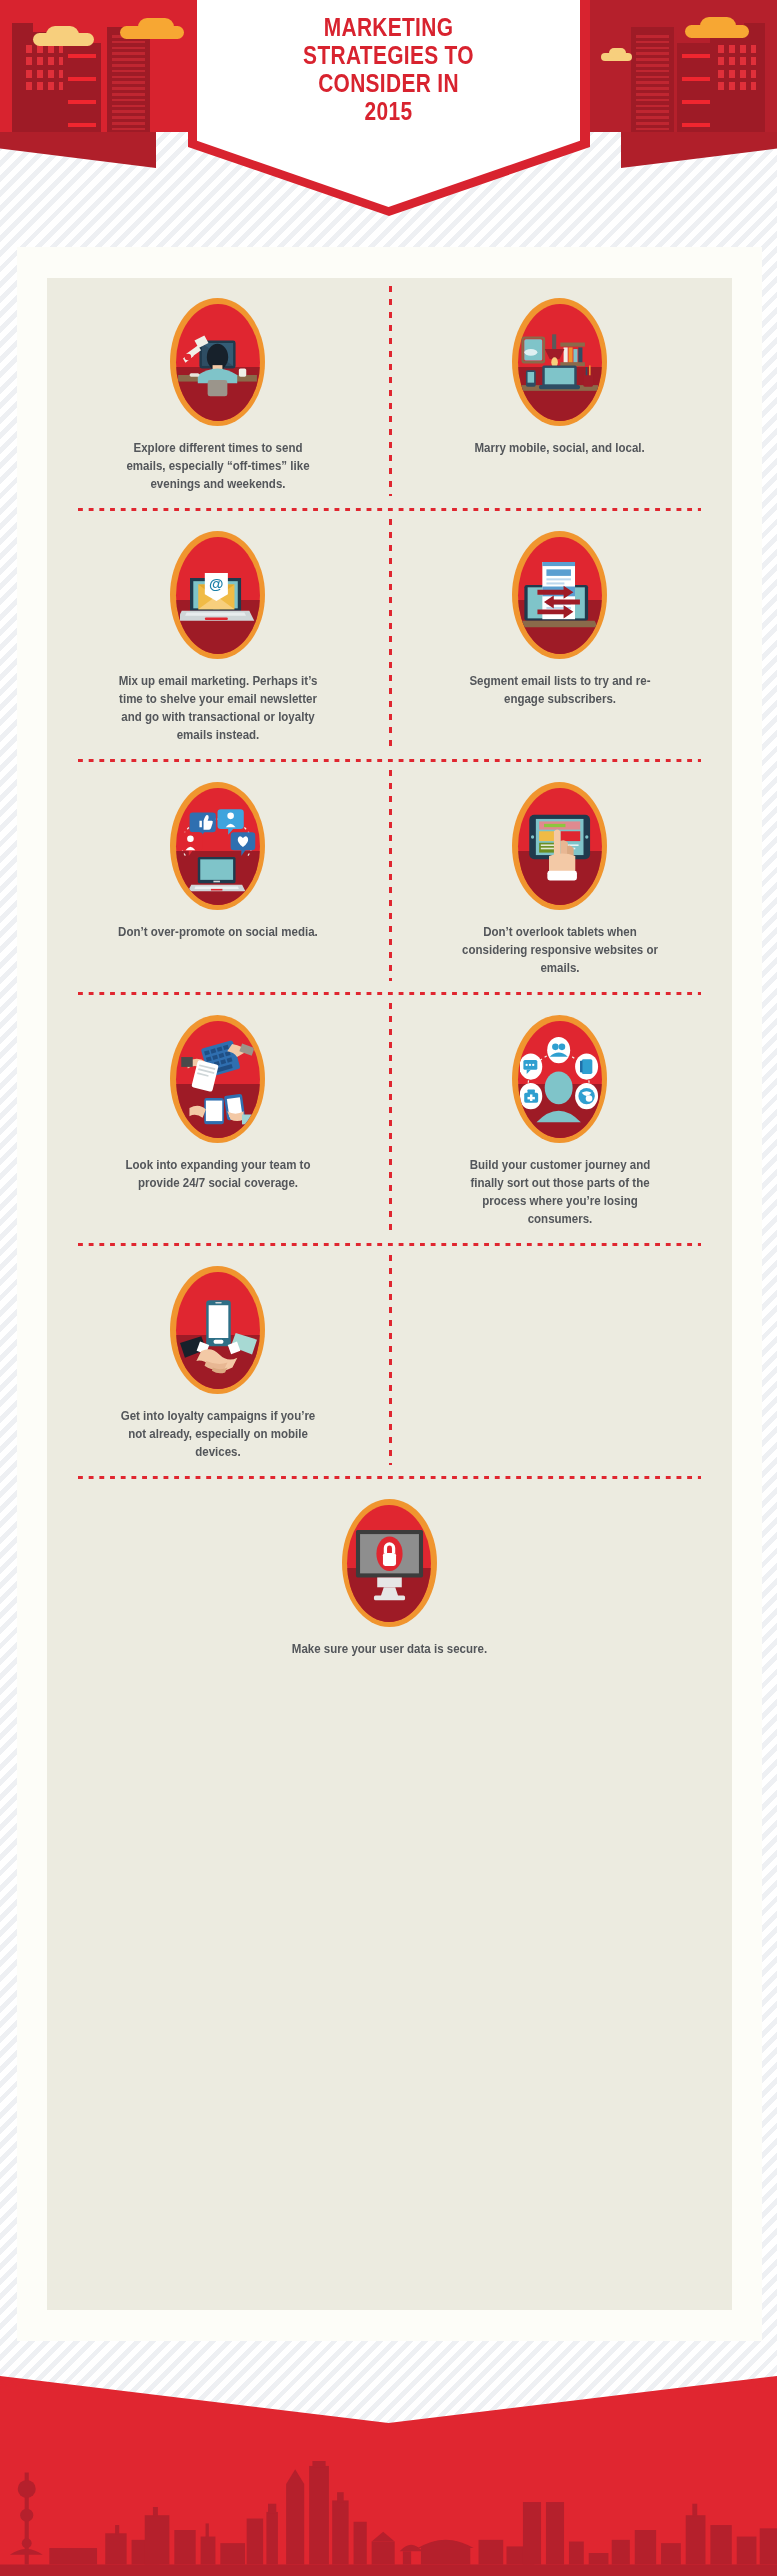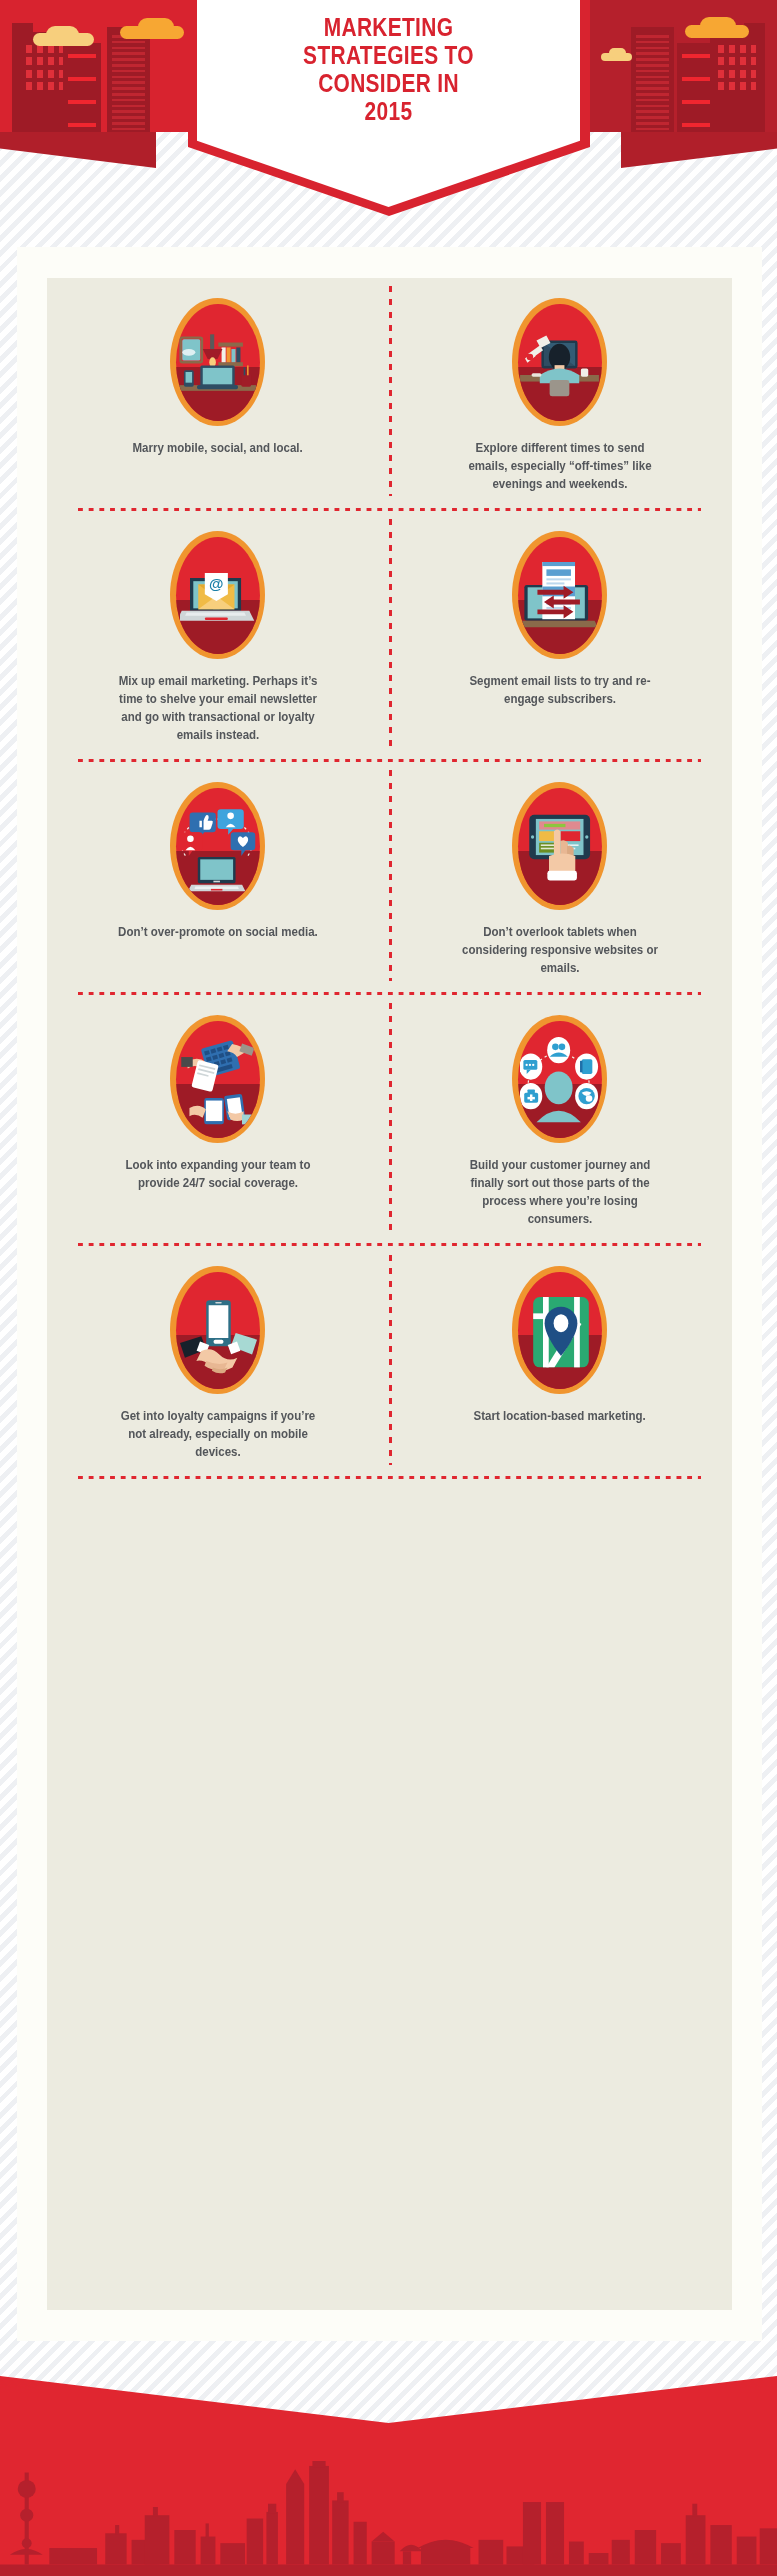--- a/index.html
+++ b/index.html
@@ -328,20 +328,44 @@
       <span class="ln">CONSIDER IN</span>
       <span class="ln">2015</span>
     </div>
   </div>
 
   <div class="card">
     <div class="panel">
       <div class="grid" id="grid">
           <div class="row">
             <div class="vdiv"></div>
+            <div class="cell">
+              <div class="medallion">
+                <div class="inner">
+                  <svg class="ic" width="79" height="69" viewBox="0 0 96 84" style="left:2.5px; top:25px;">
+                    <rect x="26" y="14" width="44" height="34" rx="3" fill="#1f3a4d"></rect>
+                    <rect x="29" y="17" width="38" height="28" fill="#2e4d63"></rect>
+                    <path d="M29 17 L67 45 L67 17 z" fill="#3b6a85" opacity=".55"></path>
+                    <rect x="40" y="48" width="16" height="5" fill="#1f3a4d"></rect>
+                    <rect x="0" y="56" width="96" height="8" fill="#8a6a4a"></rect>
+                    <path d="M10 30 L24 20 l4 6 L14 36 z" fill="#f0f0e8"></path>
+                    <path d="M6 36 L16 28 l3 5 L9 41 z" fill="#f0f0e8"></path>
+                    <path d="M20 14 l12 -6 l5 9 l-12 6 z" fill="#f0f0e8"></path>
+                    <circle cx="12" cy="34" r="4" fill="#e02630"></circle>
+                    <ellipse cx="48" cy="34" rx="13" ry="16" fill="#17212b"></ellipse>
+                    <rect x="42" y="44" width="12" height="10" fill="#f3c9a6"></rect>
+                    <path d="M24 56 q24 -16 48 0 l0 10 l-48 0 z" fill="#7fc4c9"></path>
+                    <rect x="36" y="62" width="24" height="20" rx="3" fill="#9b958b"></rect>
+                    <rect x="74" y="48" width="9" height="10" rx="2" fill="#f0f0e8"></rect>
+                    <rect x="14" y="54" width="12" height="4" rx="2" fill="#e8e5da"></rect>
+                  </svg>
+                </div>
+              </div>
+              <div class="caption">Explore different times to send emails, especially “off-times” like evenings and weekends.</div>
+            </div>
             <div class="cell">
               <div class="medallion">
                 <div class="inner">
                   <svg class="ic" width="77" height="58" viewBox="0 0 94 70" style="left:3.3px; top:30px;">
                     <rect x="4" y="6" width="22" height="26" rx="2" fill="#7fc4c9"></rect>
                     <rect x="2" y="4" width="26" height="30" rx="2" fill="none" stroke="#8a6a4a" stroke-width="3"></rect>
                     <ellipse cx="12" cy="22" rx="8" ry="4" fill="#fff" opacity=".75"></ellipse>
                     <rect x="48" y="10" width="30" height="5" fill="#8a6a4a"></rect>
                     <rect x="48" y="34" width="30" height="5" fill="#8a6a4a"></rect>
                     <rect x="52" y="16" width="5" height="18" fill="#f0f0e8"></rect>
@@ -357,44 +381,20 @@
                     <rect x="22" y="62" width="50" height="5" rx="2" fill="#2e4d63"></rect>
                     <rect x="6" y="44" width="12" height="20" rx="2" fill="#2e4d63"></rect>
                     <rect x="8" y="46" width="8" height="13" fill="#7fc4c9"></rect>
                     <rect x="76" y="48" width="12" height="16" rx="2" fill="#a01c28"></rect>
                     <rect x="79" y="40" width="2" height="10" fill="#2e4d63"></rect>
                     <rect x="83" y="38" width="2" height="12" fill="#f0952f"></rect>
                   </svg>
                 </div>
               </div>
               <div class="caption">Marry mobile, social, and local.</div>
-            </div>
-            <div class="cell">
-              <div class="medallion">
-                <div class="inner">
-                  <svg class="ic" width="79" height="69" viewBox="0 0 96 84" style="left:2.5px; top:25px;">
-                    <rect x="26" y="14" width="44" height="34" rx="3" fill="#1f3a4d"></rect>
-                    <rect x="29" y="17" width="38" height="28" fill="#2e4d63"></rect>
-                    <path d="M29 17 L67 45 L67 17 z" fill="#3b6a85" opacity=".55"></path>
-                    <rect x="40" y="48" width="16" height="5" fill="#1f3a4d"></rect>
-                    <rect x="0" y="56" width="96" height="8" fill="#8a6a4a"></rect>
-                    <path d="M10 30 L24 20 l4 6 L14 36 z" fill="#f0f0e8"></path>
-                    <path d="M6 36 L16 28 l3 5 L9 41 z" fill="#f0f0e8"></path>
-                    <path d="M20 14 l12 -6 l5 9 l-12 6 z" fill="#f0f0e8"></path>
-                    <circle cx="12" cy="34" r="4" fill="#e02630"></circle>
-                    <ellipse cx="48" cy="34" rx="13" ry="16" fill="#17212b"></ellipse>
-                    <rect x="42" y="44" width="12" height="10" fill="#f3c9a6"></rect>
-                    <path d="M24 56 q24 -16 48 0 l0 10 l-48 0 z" fill="#7fc4c9"></path>
-                    <rect x="36" y="62" width="24" height="20" rx="3" fill="#9b958b"></rect>
-                    <rect x="74" y="48" width="9" height="10" rx="2" fill="#f0f0e8"></rect>
-                    <rect x="14" y="54" width="12" height="4" rx="2" fill="#e8e5da"></rect>
-                  </svg>
-                </div>
-              </div>
-              <div class="caption">Explore different times to send emails, especially “off-times” like evenings and weekends.</div>
             </div>
           </div>
           <div class="hdiv"></div>
           <div class="row">
             <div class="vdiv"></div>
             <div class="cell">
               <div class="medallion">
                 <div class="inner">
                   <svg class="ic" width="76" height="56" viewBox="0 0 92 68" style="left:4.1px; top:31px;">
                     <path d="M12 12 h62 v40 h-62 z" fill="#1f3a4d"></path>
@@ -594,38 +594,41 @@
                     <rect x="22" y="52" width="12" height="12" transform="rotate(20 28 58)" fill="#ffffff"></rect>
                     <rect x="60" y="52" width="12" height="12" transform="rotate(-20 66 58)" fill="#ffffff"></rect>
                     <path d="M26 62 q12 -6 22 4 q10 10 22 4 l-6 12 q-14 8 -26 -2 q-10 -8 -18 -6 z" fill="#f3c9a6"></path>
                     <path d="M32 74 q14 6 26 2 l-4 8 q-12 4 -24 -4 z" fill="#e8b793"></path>
                     <path d="M40 82 q10 4 18 0 l-3 6 q-8 3 -16 -2 z" fill="#dba982"></path>
                   </svg>
                 </div>
               </div>
               <div class="caption">Get into loyalty campaigns if you’re not already, especially on mobile devices.</div>
             </div>
-            <div class="cell">
-              <div class="medallion">
-                <div class="inner">
-                  <svg class="ic" width="66" height="72" viewBox="0 0 80 88" style="left:10px; top:25px;">
-                    <rect x="6" y="0" width="68" height="86" rx="8" fill="#2aa972"></rect>
-                    <rect x="18" y="0" width="7" height="86" fill="#ffffff"></rect>
-                    <rect x="6" y="20" width="16" height="7" fill="#ffffff"></rect>
-                    <rect x="56" y="0" width="7" height="86" fill="#ffffff"></rect>
-                    <path d="M22 86 L58 28 l7 5 L32 86 z" fill="#ffffff"></path>
-                    <path d="M40 12 a20 20 0 0 1 20 20 c0 16 -20 40 -20 40 s-20 -24 -20 -40 a20 20 0 0 1 20 -20 z" fill="#1f4f85"></path>
-                    <ellipse cx="40" cy="32" rx="9" ry="11" fill="#ffffff"></ellipse>
-                  </svg>
-                </div>
-              </div>
-              <div class="caption">Start location-based marketing.</div>
-            </div>
           </div>
           <div class="hdiv"></div>
+          <div class="row">
+            <div class="cell full">
+              <div class="medallion">
+                <div class="inner">
+                  <svg class="ic" width="71" height="72" viewBox="0 0 86 88" style="left:7.4px; top:25px;">
+                    <rect x="2" y="0" width="82" height="58" rx="2" fill="#3c3c3c"></rect>
+                    <rect x="7" y="5" width="72" height="48" fill="#8e8e8e"></rect>
+                    <ellipse cx="43" cy="29" rx="16" ry="21" fill="#e02630"></ellipse>
+                    <rect x="35" y="28" width="16" height="16" rx="3" fill="#ffffff"></rect>
+                    <path d="M38 28 v-6 a5 5 0 0 1 10 0 v6" fill="none" stroke="#ffffff" stroke-width="4"></path>
+                    <rect x="28" y="58" width="30" height="12" fill="#e6e6e6"></rect>
+                    <path d="M36 70 l14 0 l4 12 l-22 0 z" fill="#e6e6e6"></path>
+                    <rect x="24" y="80" width="38" height="6" rx="2" fill="#e6e6e6"></rect>
+                  </svg>
+                </div>
+              </div>
+              <div class="caption">Make sure your user data is secure.</div>
+            </div>
+          </div>
         </div>
     </div>
   </div>
 
   <div class="footer">
     <svg class="skyline" viewBox="0 0 945 140" preserveAspectRatio="none">
       <g fill="#b5202c">
         <rect x="0" y="126" width="945" height="14"></rect>
 
         <rect x="30" y="14" width="5" height="112"></rect>

